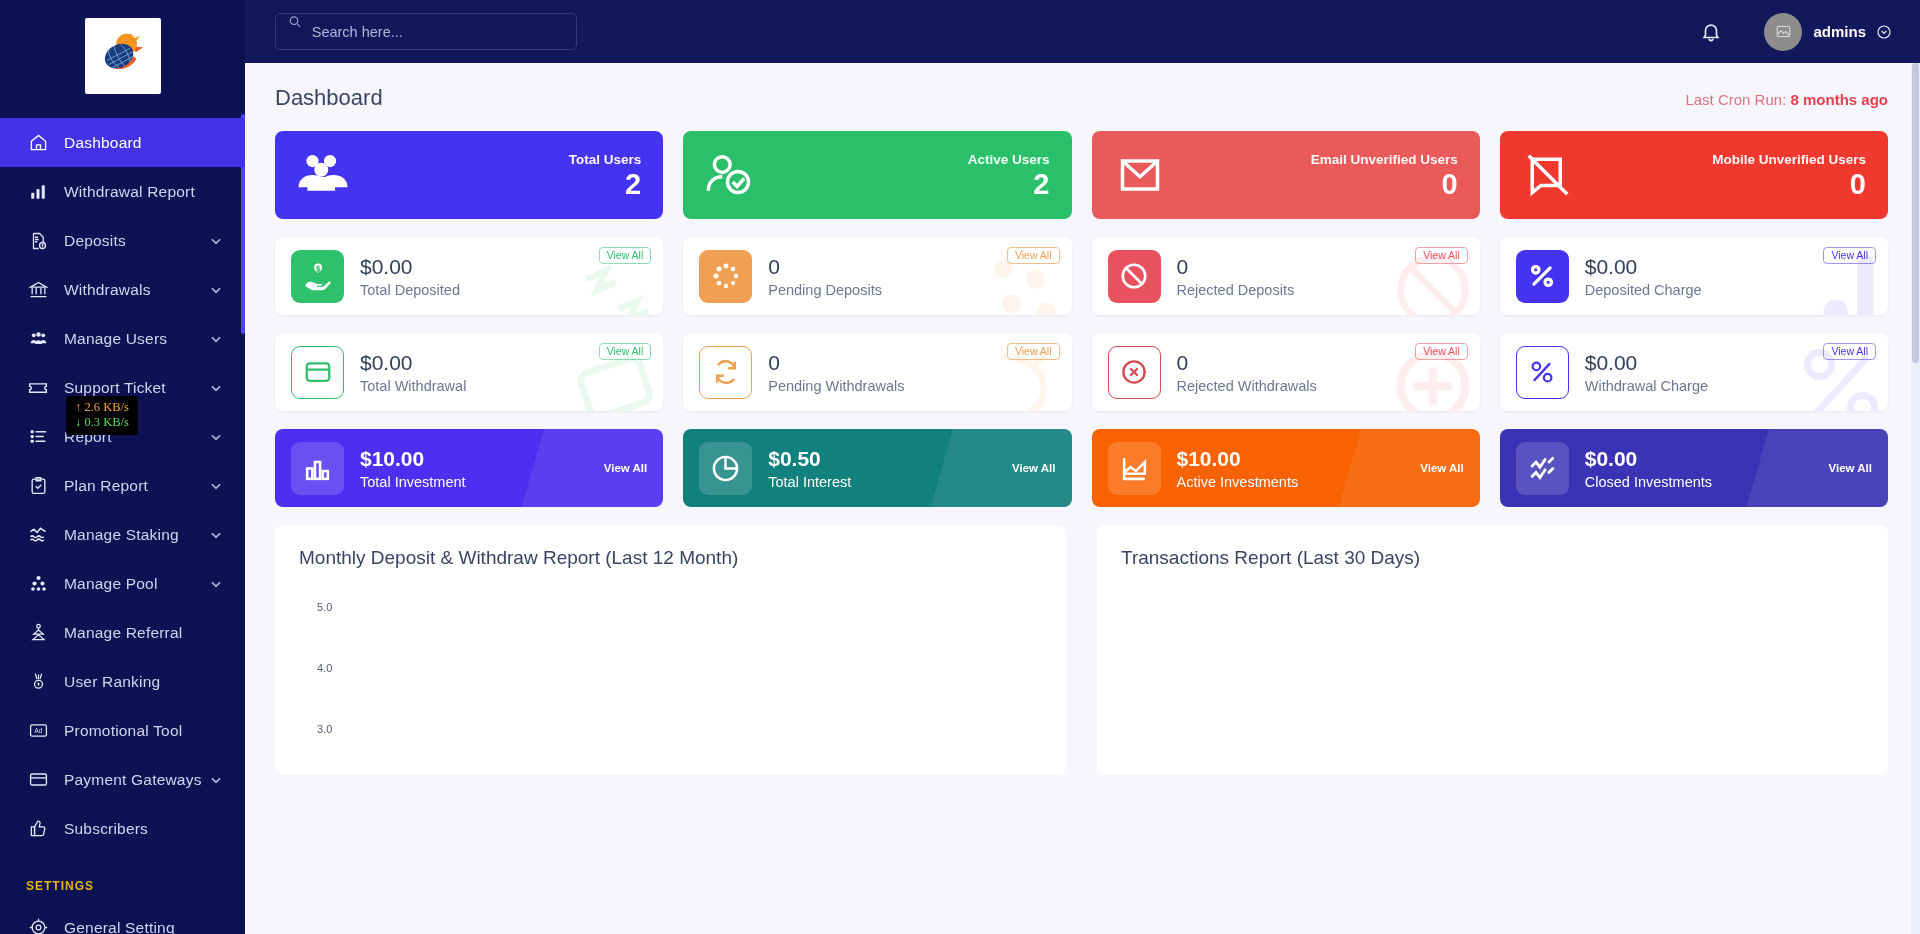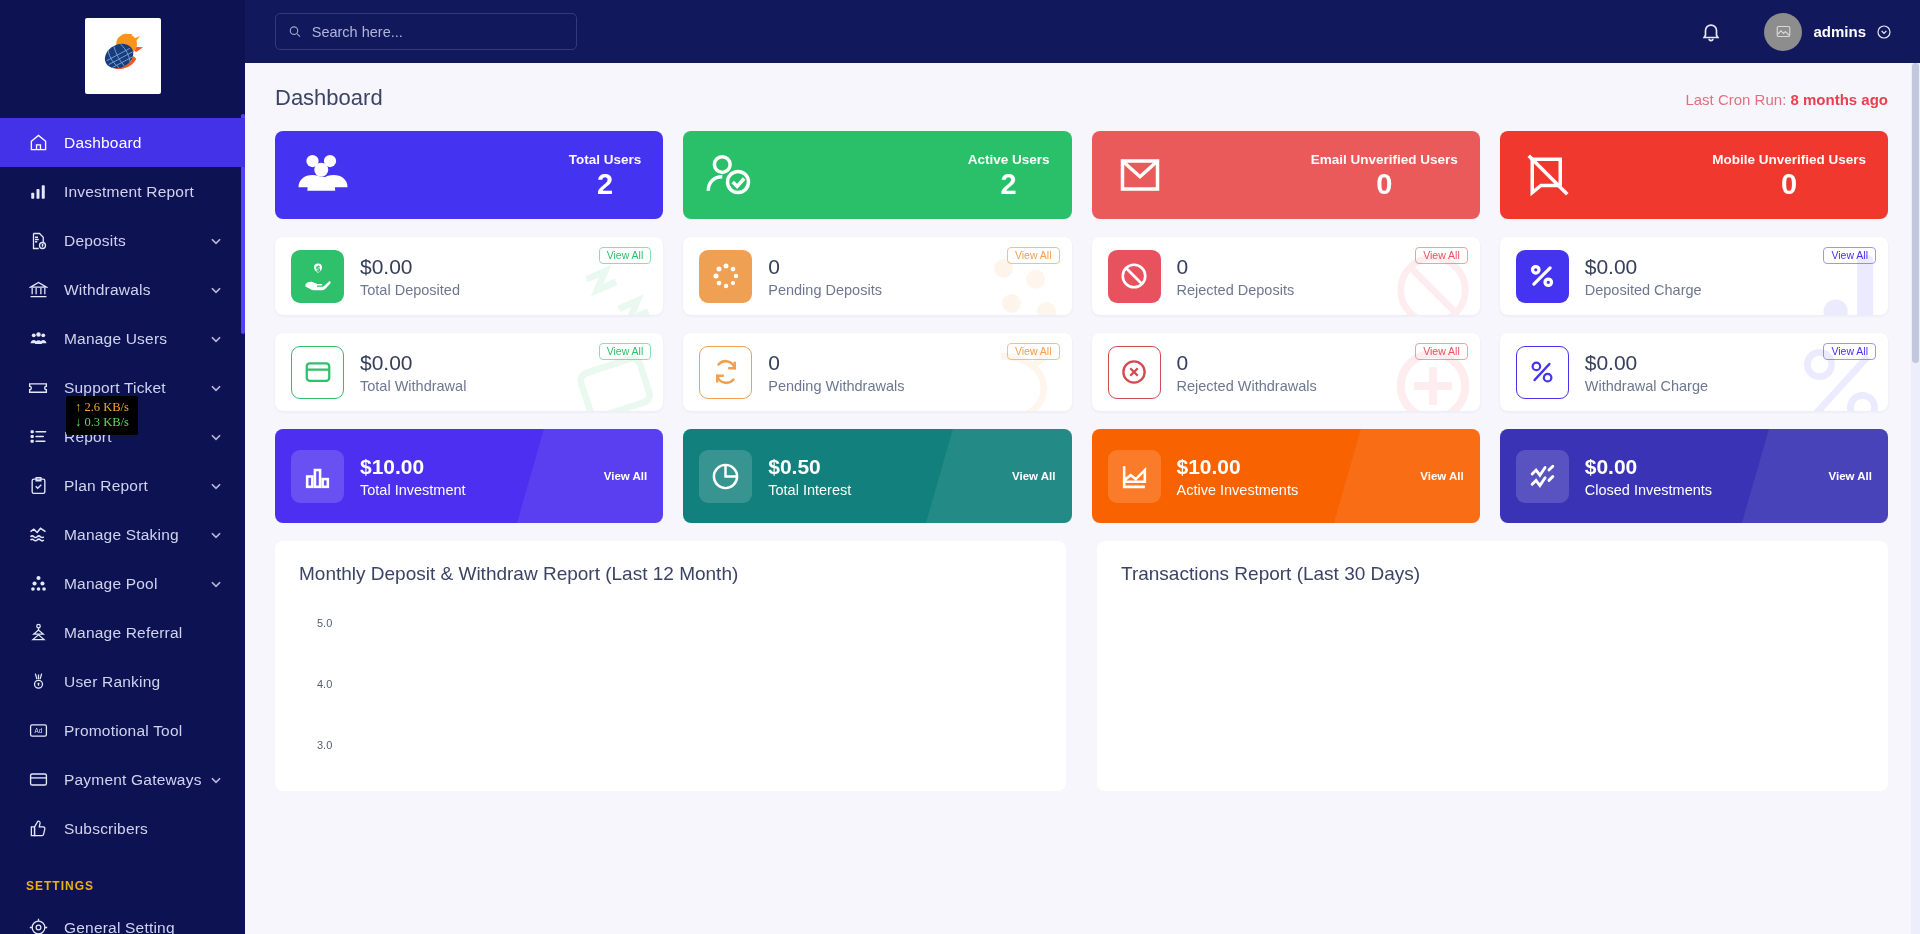--- a/index.html
+++ b/index.html
@@ -65,21 +65,21 @@
   .net-tip .down { color: #5bdc5b; }
 
   
   .main { flex: 1; height: 934px; position: relative; background: #f6f6fc; overflow: hidden; }
   .topbar {
     height: 63px; background: #12185c; display: flex; align-items: center;
     padding: 0 28px 0 30px;
   }
   .search-box {
     width: 302px; height: 37px; border: 1px solid #323a7a; border-radius: 5px;
-    display: flex; align-items: center; padding: 0 12px; color: #b6bcdd;
+    display: flex; padding: 0 12px; color: #b6bcdd;
   }
   .search-box .s-ico { width: 15px; height: 15px; margin-right: 10px; opacity:.85; }
   .search-input {
     background: transparent; border: 0; outline: 0; color:#c7cce9;
     font-size: 14.5px; font-family:"Liberation Sans", sans-serif; width:100%;
   }
   .search-input::placeholder { color:#b0b6d8; }
   .top-right { margin-left: auto; display: flex; align-items: center; gap: 0; }
   .bell { width: 22px; height: 23px; color:#e6e9f8; margin-right: 42px; cursor:pointer;}
   .avatar {
@@ -100,21 +100,21 @@
   .cron b { color:#e8404f; }
 
   .row { display: grid; grid-template-columns: repeat(4, 1fr); gap: 20px; margin-bottom: 18px; }
 
   
   .stat {
     height: 88px; border-radius: 8px; display:flex; align-items:center;
     padding: 0 22px 0 20px; color:#fff; position:relative; overflow:hidden;
   }
   .stat .big-ico { width: 56px; height: 46px; }
-  .stat .txt { margin-left:auto; text-align:center; }
+  .stat .txt { margin-left:auto; text-align:right; }
   .stat .cap { font-size: 13.5px; font-weight: bold; opacity:.97; }
   .stat .num { font-size: 29px; font-weight: bold; margin-top: 2px; line-height:30px; }
 
   
   .wcard {
     background:#fff; border-radius: 8px; height: 78px; display:flex; align-items:center;
     padding: 0 16px; position:relative; overflow:hidden;
     box-shadow: 0 1px 3px rgba(40,45,90,.06);
   }
   .wcard .sq {
@@ -128,21 +128,21 @@
   .viewall {
     position:absolute; right: 12px; top: 10px;
     font-size: 10.5px; padding: 1px 7px 2px 7px; border-radius: 4px;
     border:1px solid; background: #fff; white-space: nowrap;
     cursor:pointer;
   }
   .watermark { position:absolute; right: 4px; bottom:-18px; opacity:.10; width: 86px; height: 86px; }
 
   
   .icard {
-    height: 94px; border-radius: 8px; display:flex; align-items:center;
+    height: 78px; border-radius: 8px; display:flex; align-items:center;
     padding: 12px 16px; color:#fff; position:relative; overflow:hidden;
   }
   .icard .sq {
     width: 53px; height: 53px; border-radius: 9px; background: rgba(255,255,255,.16);
     display:flex; align-items:center; justify-content:center; flex-shrink:0;
   }
   .icard .sq svg { width:31px; height:31px; }
   .icard .body { margin-left: 16px; }
   .icard .amt { font-size: 21px; font-weight: bold; line-height:24px; }
   .icard .lab { font-size: 14.5px; margin-top: 3px; }
@@ -204,21 +204,21 @@
       </div>
 
       <div class="nav-item">
         <span class="ico">
             <svg viewBox="0 0 24 24" width="18" height="18" fill="currentColor">
               <rect x="3" y="13" width="4" height="8" rx="1"></rect>
               <rect x="10" y="8" width="4" height="13" rx="1"></rect>
               <rect x="17" y="3" width="4" height="18" rx="1"></rect>
             </svg>
           </span>
-        <span class="lbl">Investment Report</span>
+        <span class="lbl">Withdrawal Report</span>
       </div>
 
       <div class="nav-item">
         <span class="ico">
             <svg viewBox="0 0 24 24" width="18" height="18" fill="none" stroke="currentColor" stroke-width="1.7">
               <path d="M6 2h8l5 5v8"></path>
               <path d="M6 2v20h7"></path>
               <path d="M8 7h4M8 10h5M8 13h3"></path>
               <circle cx="18" cy="18" r="4"></circle>
               <path d="M18 16.2v3.6M19.2 17h-2.2"></path>

